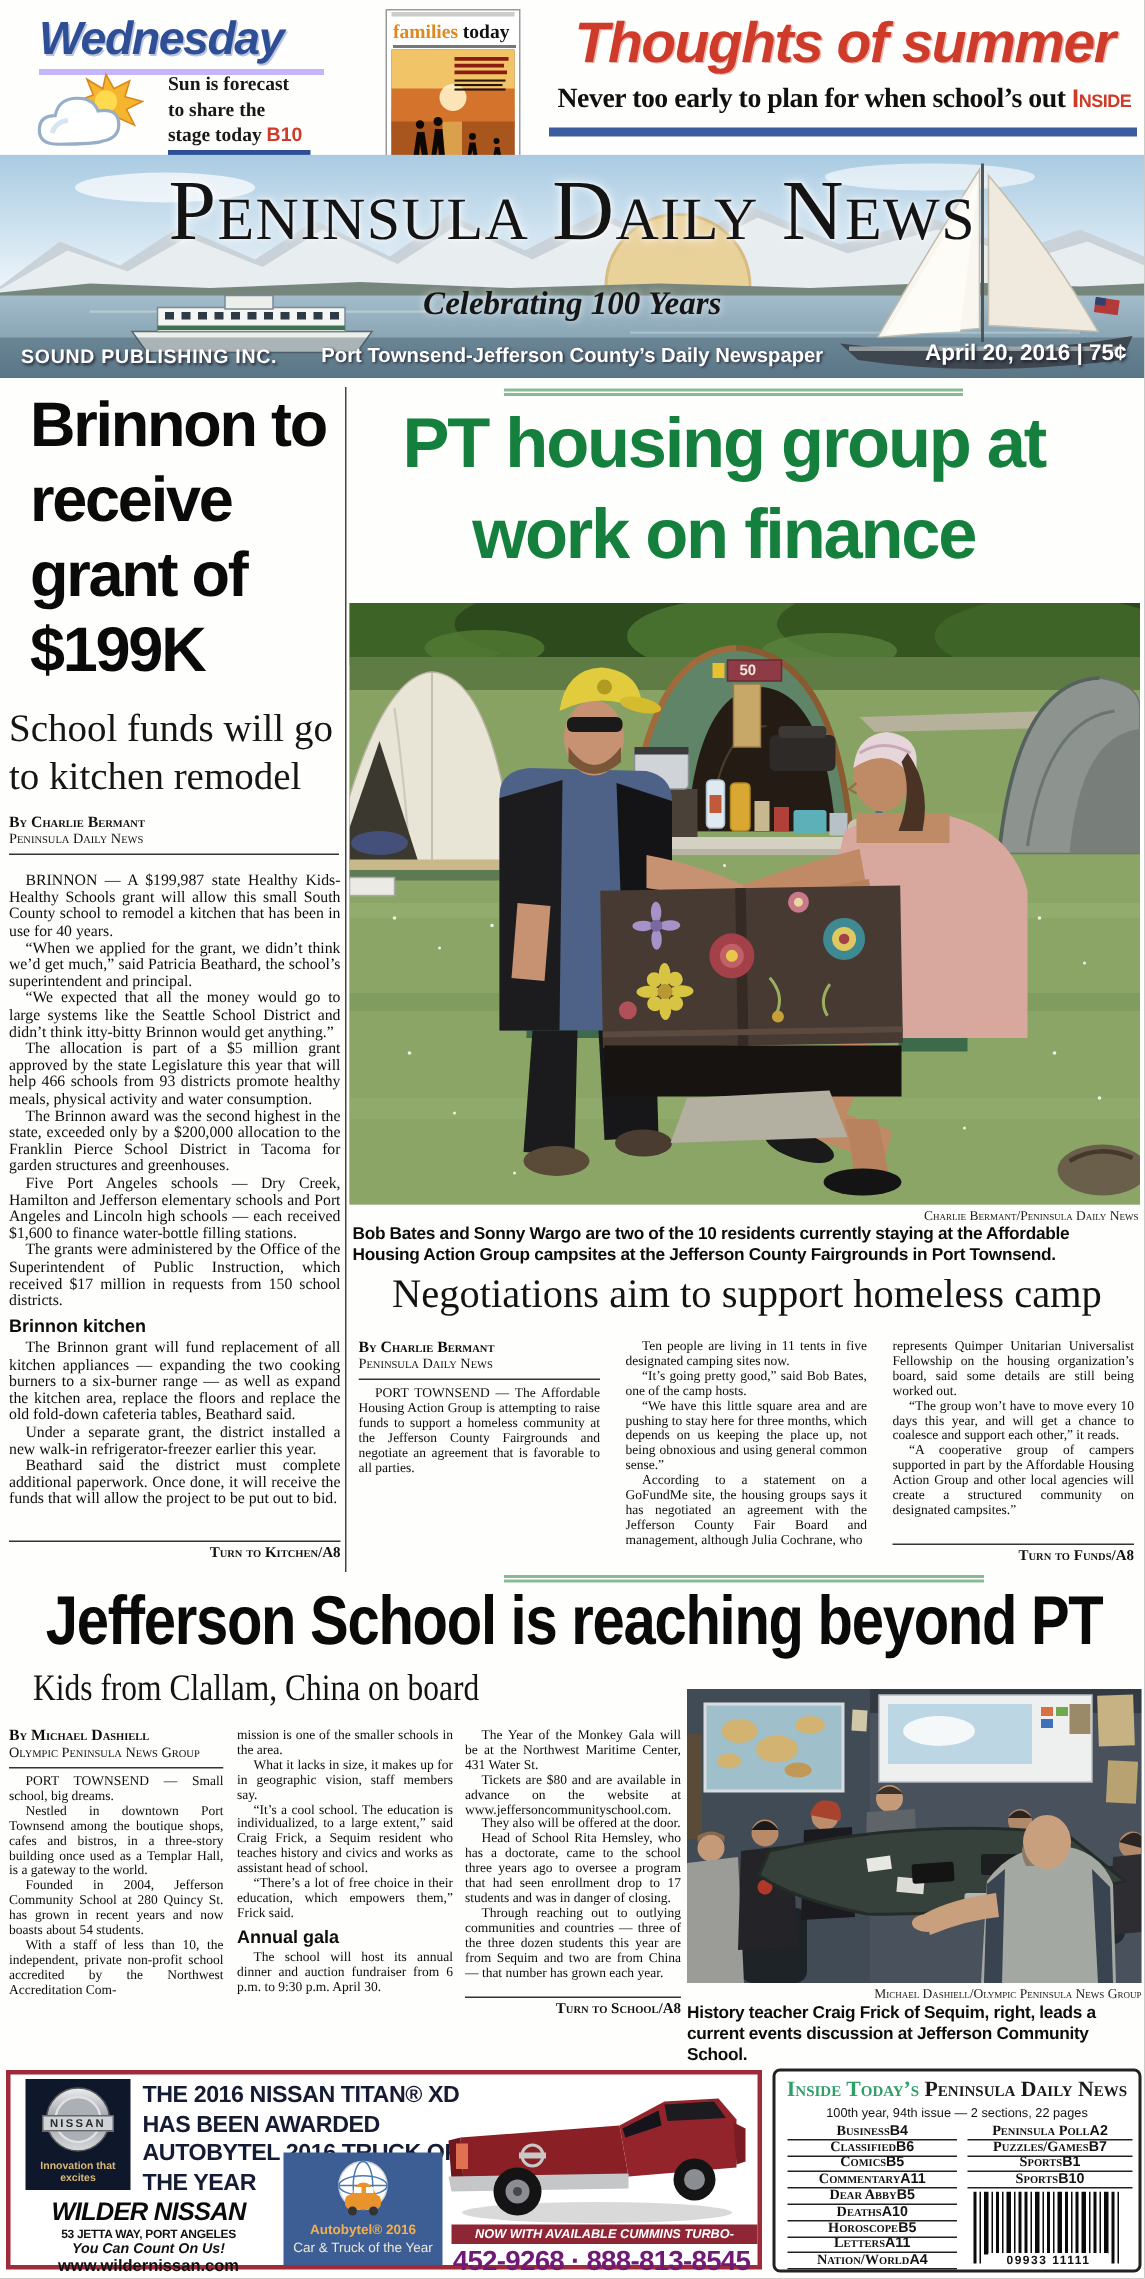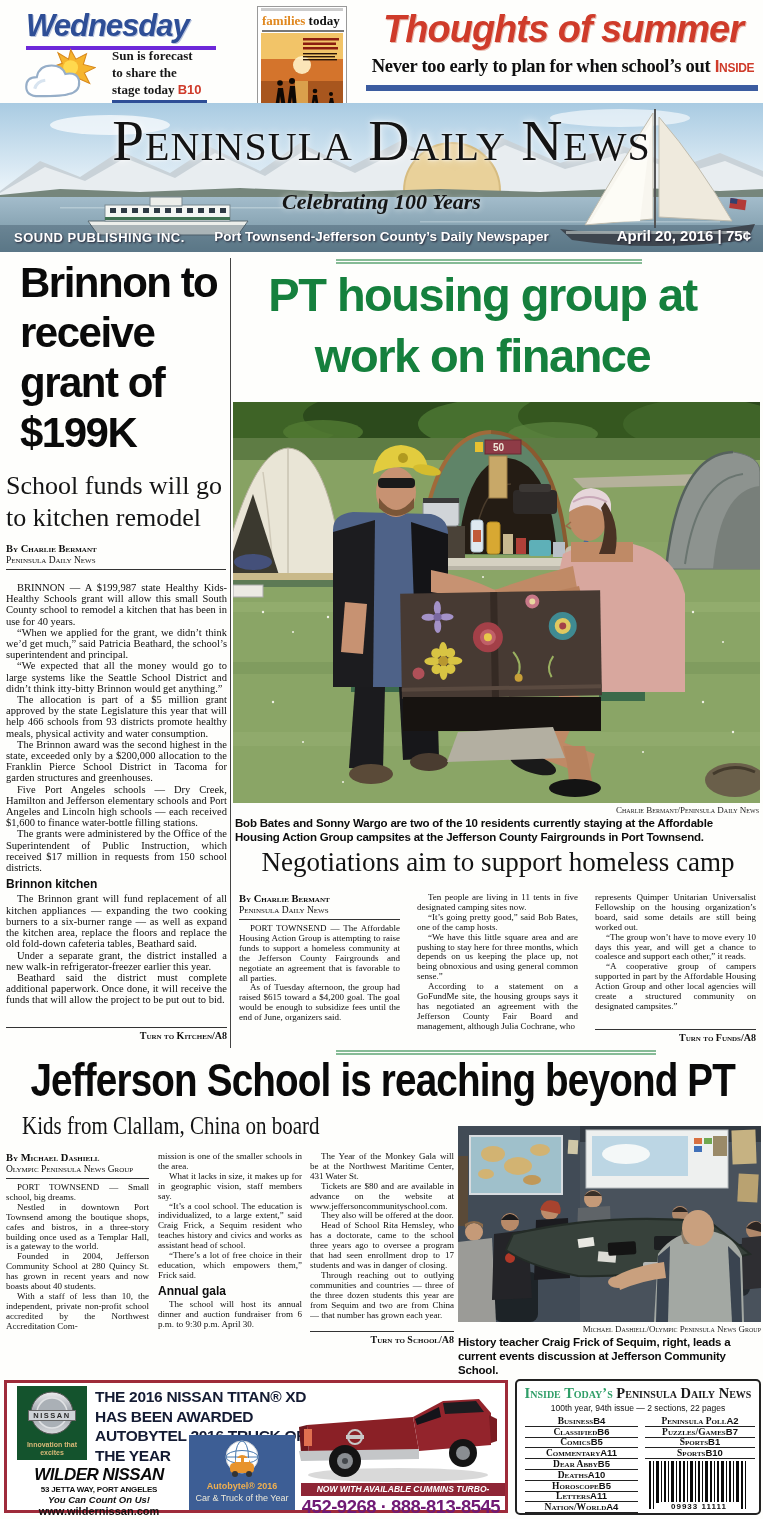--- a/index.html
+++ b/index.html
@@ -2,21 +2,21 @@
 <html><head>
 <meta charset="utf-8">
 <style>
   * { box-sizing: border-box; margin: 0; padding: 0; }
   body { background:#777; font-family:"Liberation Sans", sans-serif; }
   .page { position:relative; width:763px; height:1519px; background:#fefefc; margin:0 auto; overflow:hidden; color:#111; }
   .abs { position:absolute; }
 
   
   .day-logo { left:26px; top:8px; width:190px; font-size:31px; font-weight:800; font-style:italic;
-    color:#2e4e96; border-bottom:4px solid #6d28d9; padding-bottom:2px; letter-spacing:-1px;
+    color:#2e4e96; border-bottom:4px solid #c4b5fd; padding-bottom:2px; letter-spacing:-1px;
     text-shadow:1px 1px 0 #b9c4dd; }
   .wx-icon { left:22px; top:48px; width:74px; height:54px; }
   .wx-text { left:112px; top:47px; width:110px; font-family:"Liberation Serif", serif; font-weight:700;
     font-size:13px; line-height:17px; color:#181818; }
   .wx-page { color:#cf3b2a; font-family:"Liberation Sans", sans-serif; font-weight:800; }
   .wx-rule { left:112px; top:100px; width:95px; height:4px; background:#2e4e96; }
 
   .families { left:257px; top:6px; width:90px; height:133px; border:1px solid #999; background:#fff; }
   .families svg { position:absolute; left:0; top:0; }
   .fam-mast { position:absolute; left:4px; top:5px; width:82px; font-family:"Liberation Serif", serif;
@@ -97,21 +97,21 @@
   .scol1 { left:6px; width:143px; }
   .scol2 { left:158px; width:144px; }
   .scol3 { left:310px; width:144px; height:176px; }
   .s-jump { left:310px; top:1331px; width:144px; }
   .photo2 { left:458px; top:1126px; width:303px; height:196px; overflow:hidden; background:#49525c; }
   .credit2 { left:458px; top:1324px; width:303px; }
   .caption2 { left:458px; top:1335px; width:302px; }
 
   
   .ad { left:4px; top:1380px; width:504px; height:133px; border:3px solid #9e2b3a; background:#fff; }
-  .ad-logo-box { position:absolute; left:10px; top:3px; width:70px; height:74px; background:#14532d; text-align:center; }
+  .ad-logo-box { position:absolute; left:10px; top:3px; width:70px; height:74px; background:#0f172a; text-align:center; }
   .ad-logo-bar { position:absolute; left:11px; top:24px; width:48px; height:11px; background:#cfd3d7;
     border:1px solid #666; font-size:7.5px; font-weight:800; letter-spacing:1.5px; color:#2a2a2a;
     line-height:9px; text-align:center; }
   .ad-logo-tag { position:absolute; left:0; bottom:3px; width:70px; font-size:7px; line-height:8px;
     color:#d8b878; font-weight:700; }
   .ad-headline { position:absolute; left:88px; top:4px; width:216px; font-size:15.5px; line-height:19.5px;
     font-weight:800; color:#141b33; letter-spacing:-0.3px; }
   .ad-award { position:absolute; left:182px; top:52px; width:106px; height:75px; background:#3d5e95; text-align:center; }
   .ad-award-1 { position:absolute; left:0; top:46px; width:106px; color:#f0b050; font-size:9px; font-weight:700; }
   .ad-award-2 { position:absolute; left:0; top:58px; width:106px; color:#ece8d8; font-size:9px; }
@@ -459,21 +459,20 @@
   <div class="abs credit credit1">Charlie Bermant/Peninsula Daily News</div>
   <div class="abs caption caption1">Bob Bates and Sonny Wargo are two of the 10 residents currently staying at the Affordable Housing Action Group campsites at the Jefferson County Fairgrounds in Port Townsend.</div>
   <div class="abs deck1">Negotiations aim to support homeless camp</div>
 
   <div class="abs hcol hcol1 serif-body">
     <div class="byline-block">
       <div class="byline">By Charlie Bermant</div>
       <div class="byline-org">Peninsula Daily News</div>
     </div>
     <p>PORT TOWNSEND — The Affordable Housing Action Group is attempting to raise funds to support a homeless community at the Jefferson County Fairgrounds and negotiate an agreement that is favorable to all parties.</p>
-    <p>As of Tuesday afternoon, the group had raised $615 toward a $4,200 goal. The goal would be enough to subsidize fees until the end of June, organizers said.</p>
   </div>
   <div class="abs hcol hcol2 serif-body">
     <p>Ten people are living in 11 tents in five designated camping sites now.</p>
     <p>“It’s going pretty good,” said Bob Bates, one of the camp hosts.</p>
     <p>“We have this little square area and are pushing to stay here for three months, which depends on us keeping the place up, not being obnoxious and using general common sense.”</p>
     <p>According to a statement on a GoFundMe site, the housing groups says it has negotiated an agreement with the Jefferson County Fair Board and management, although Julia Cochrane, who</p>
   </div>
   <div class="abs hcol hcol3 serif-body">
     <p class="noind">represents Quimper Unitarian Universalist Fellowship on the housing organization’s board, said some details are still being worked out.</p>
     <p>“The group won’t have to move every 10 days this year, and will get a chance to coalesce and support each other,” it reads.</p>
@@ -489,21 +488,21 @@
     <div class="deck2-inner">Kids from Clallam, China on board</div>
   </div>
 
   <div class="abs scol scol1 serif-body">
     <div class="byline-block">
       <div class="byline">By Michael Dashiell</div>
       <div class="byline-org">Olympic Peninsula News Group</div>
     </div>
     <p>PORT TOWNSEND — Small school, big dreams.</p>
     <p>Nestled in downtown Port Townsend among the boutique shops, cafes and bistros, in a three-story building once used as a Templar Hall, is a gateway to the world.</p>
-    <p>Founded in 2004, Jefferson Community School at 280 Quincy St. has grown in recent years and now boasts about 40 students.</p>
+    <p>Founded in 2004, Jefferson Community School at 280 Quincy St. has grown in recent years and now boasts about 54 students.</p>
     <p>With a staff of less than 10, the independent, private non-profit school accredited by the Northwest Accreditation Com-</p>
   </div>
   <div class="abs scol scol2 serif-body">
     <p class="noind">mission is one of the smaller schools in the area.</p>
     <p>What it lacks in size, it makes up for in geographic vision, staff members say.</p>
     <p>“It’s a cool school. The education is individualized, to a large extent,” said Craig Frick, a Sequim resident who teaches history and civics and works as assistant head of school.</p>
     <p>“There’s a lot of free choice in their education, which empowers them,” Frick said.</p>
     <div class="crosshead">Annual gala</div>
     <p>The school will host its annual dinner and auction fundraiser from 6 p.m. to 9:30 p.m. April 30.</p>
   </div>

